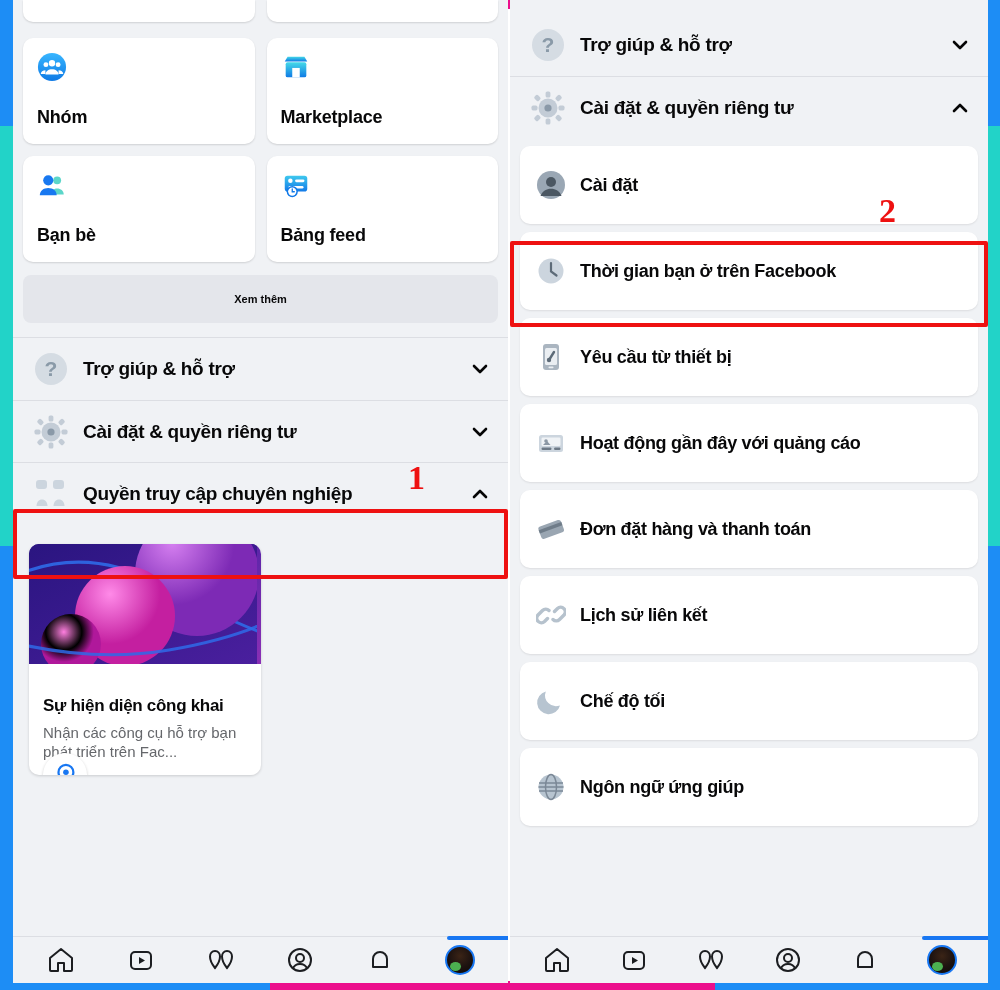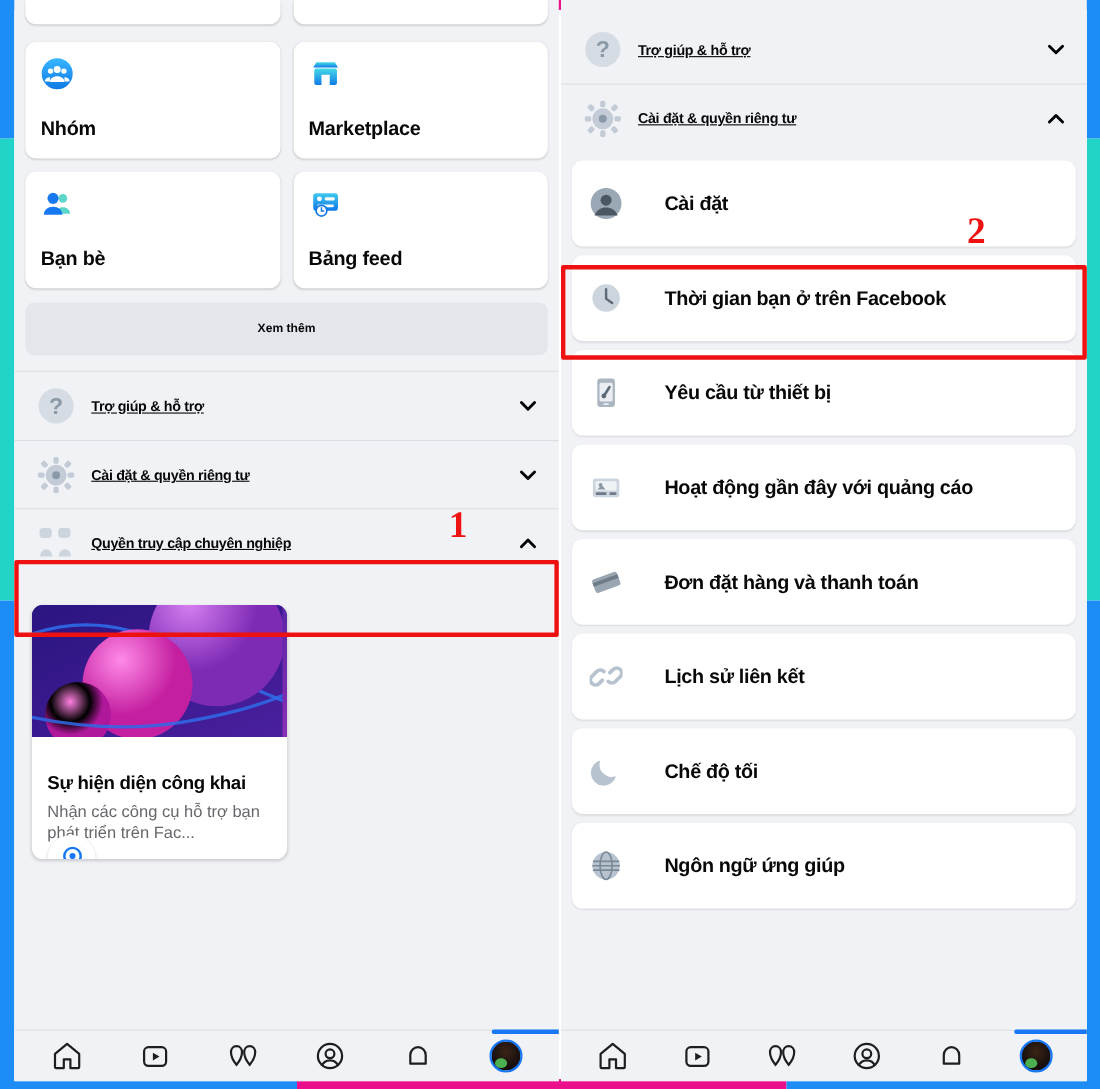--- a/index.html
+++ b/index.html
@@ -64,26 +64,26 @@
 
   
   .acc-row {
     height:62px;
     display:flex; align-items:center;
     padding:0 18px 0 20px;
     position:relative;
   }
   .acc-row + .acc-row { border-top:1px solid #dcdee3; }
   .acc-ic { width:36px; height:36px; flex:0 0 36px; margin-right:14px; }
-  .acc-lb { font-size:13px; font-weight:bold; color:#080809; letter-spacing:-.3px; flex:1;text-decoration:underline; }
+  .acc-lb { font-size:19px; font-weight:bold; color:#080809; letter-spacing:-.3px; flex:1; }
   .chev { width:20px; height:20px; flex:0 0 20px; }
 
   
   .promo {
-    margin:26px 0 0 16px;
+    margin:20px 0 0 16px;
     width:232px;
     background:#fff;
     border-radius:10px;
     box-shadow:0 1px 3px rgba(0,0,0,.16);
     overflow:hidden;
     position:relative;
   }
   .promo-img { height:120px; position:relative; overflow:hidden;
     background:linear-gradient(135deg,#2b1a8c 0%,#3a1fa0 40%,#8b2fb5 100%); }
   .promo-badge {
@@ -98,21 +98,20 @@
 
   
   .sub-item {
     margin:8px 10px 0 10px;
     background:#fff;
     border-radius:10px;
     height:78px;
     display:flex; align-items:center;
     padding:0 16px;
     box-shadow:0 1px 2px rgba(0,0,0,.09);
-    gap:24px;
   }
   .sub-ic { width:30px; height:30px; flex:0 0 30px; margin-right:14px; }
   .sub-lb { font-size:18px; font-weight:bold; color:#080809; letter-spacing:-.3px; }
 
   
   .botnav {
     position:absolute; left:0; right:0; bottom:0; height:47px;
     background:#f0f2f5;
     border-top:1px solid #dcdee3;
     display:flex; align-items:center; justify-content:space-around;

